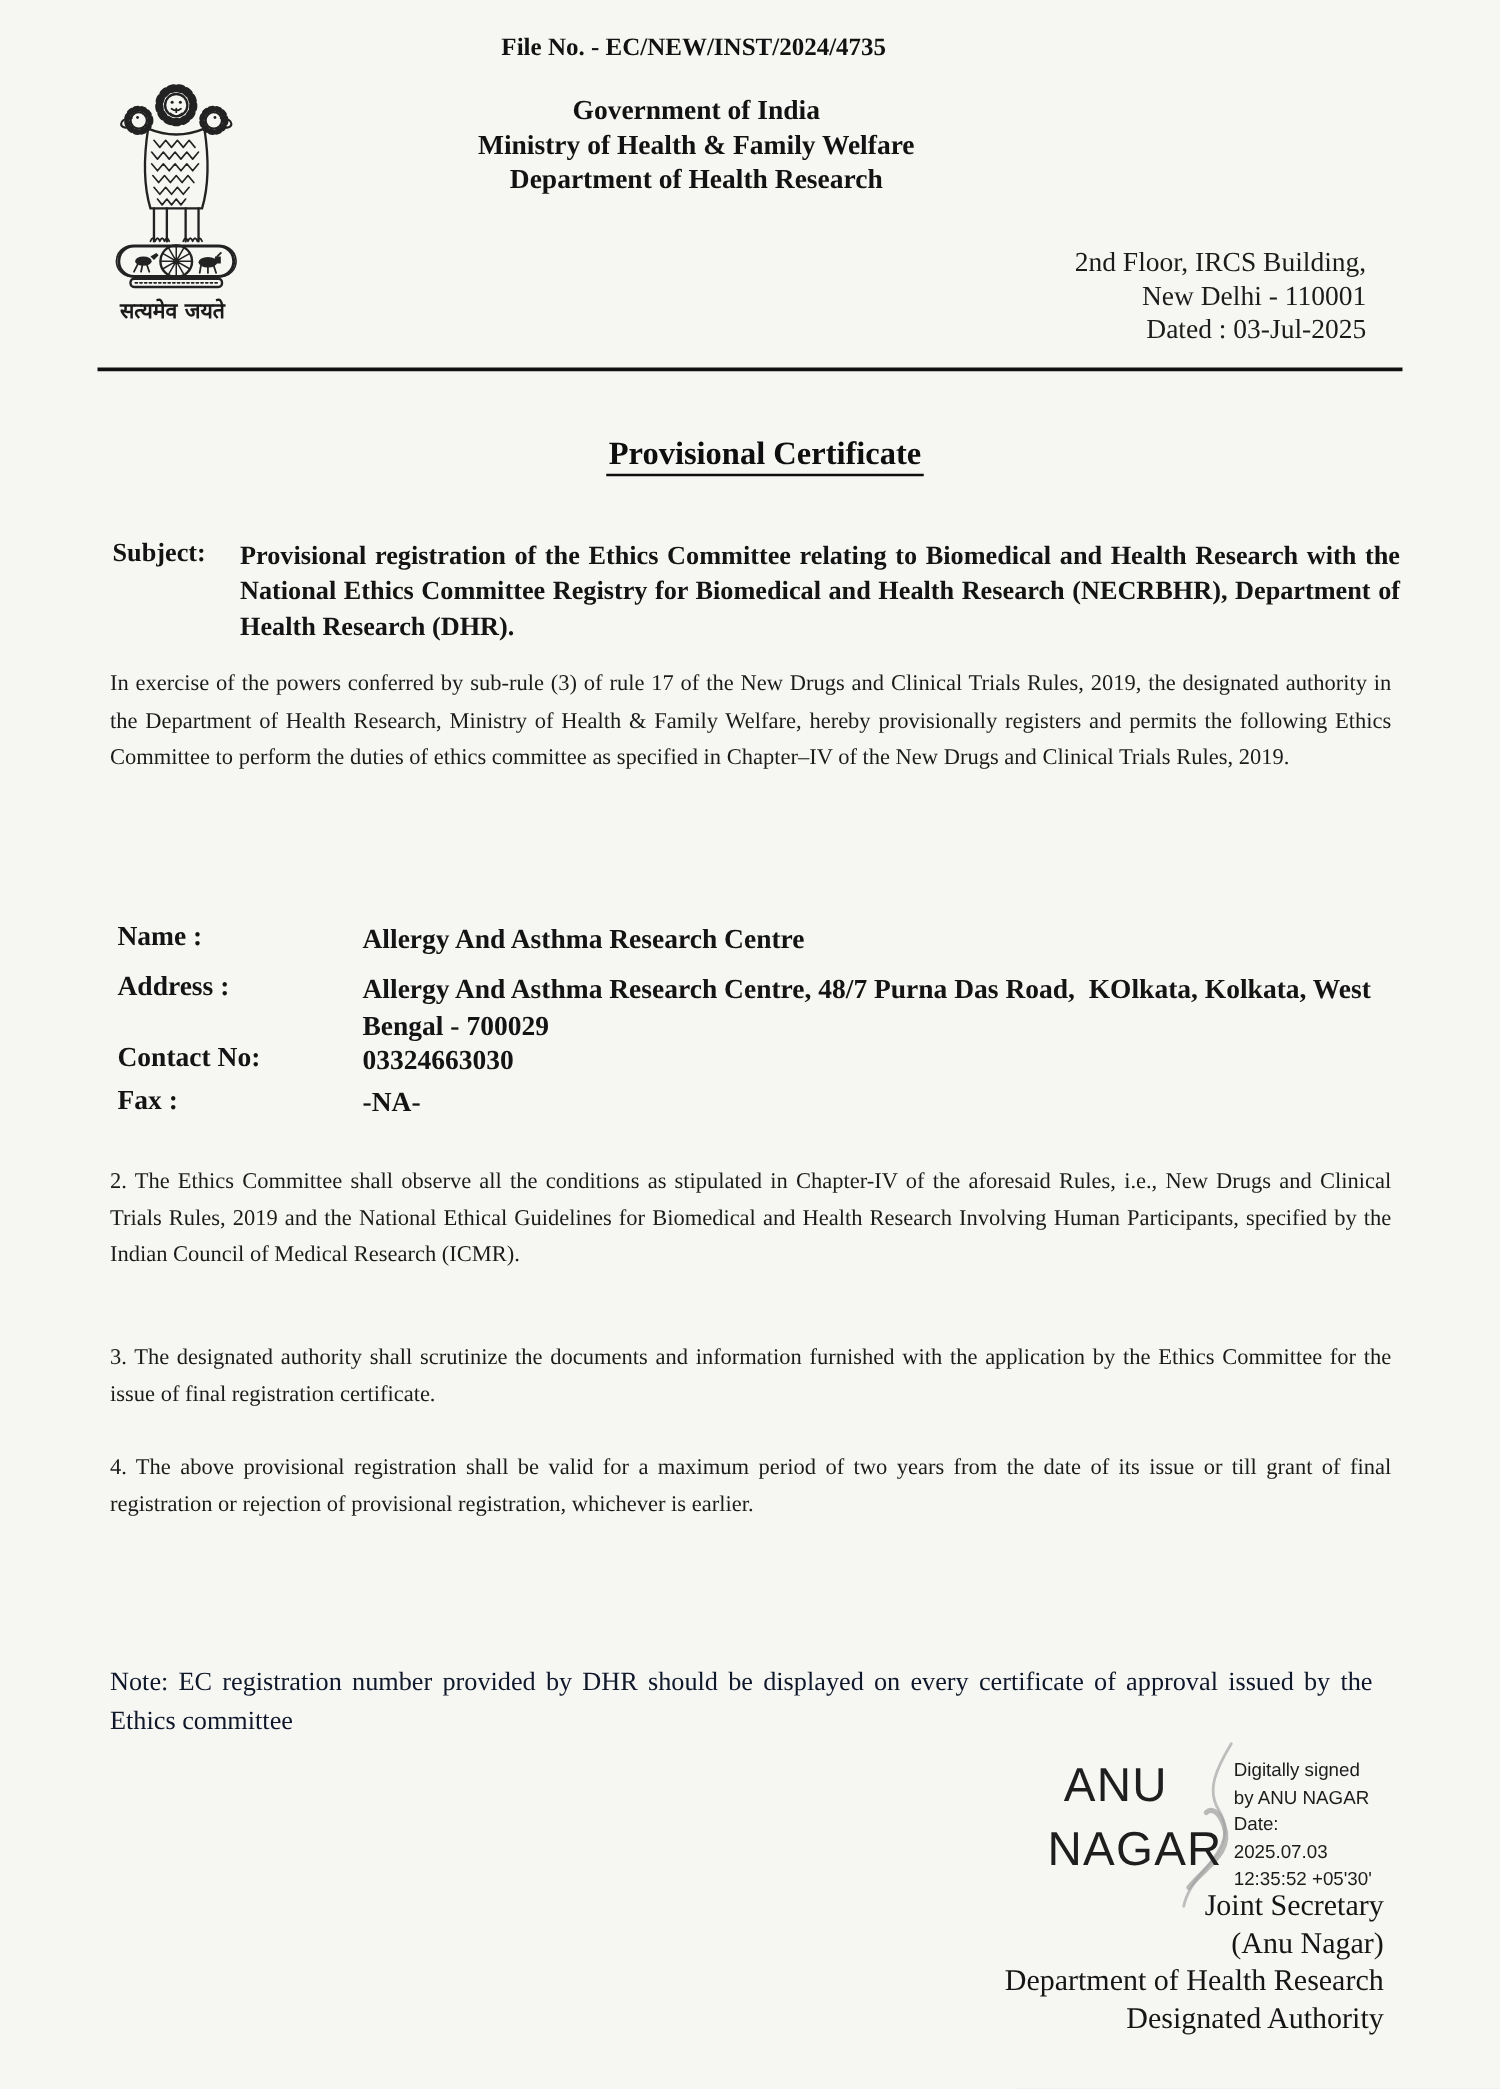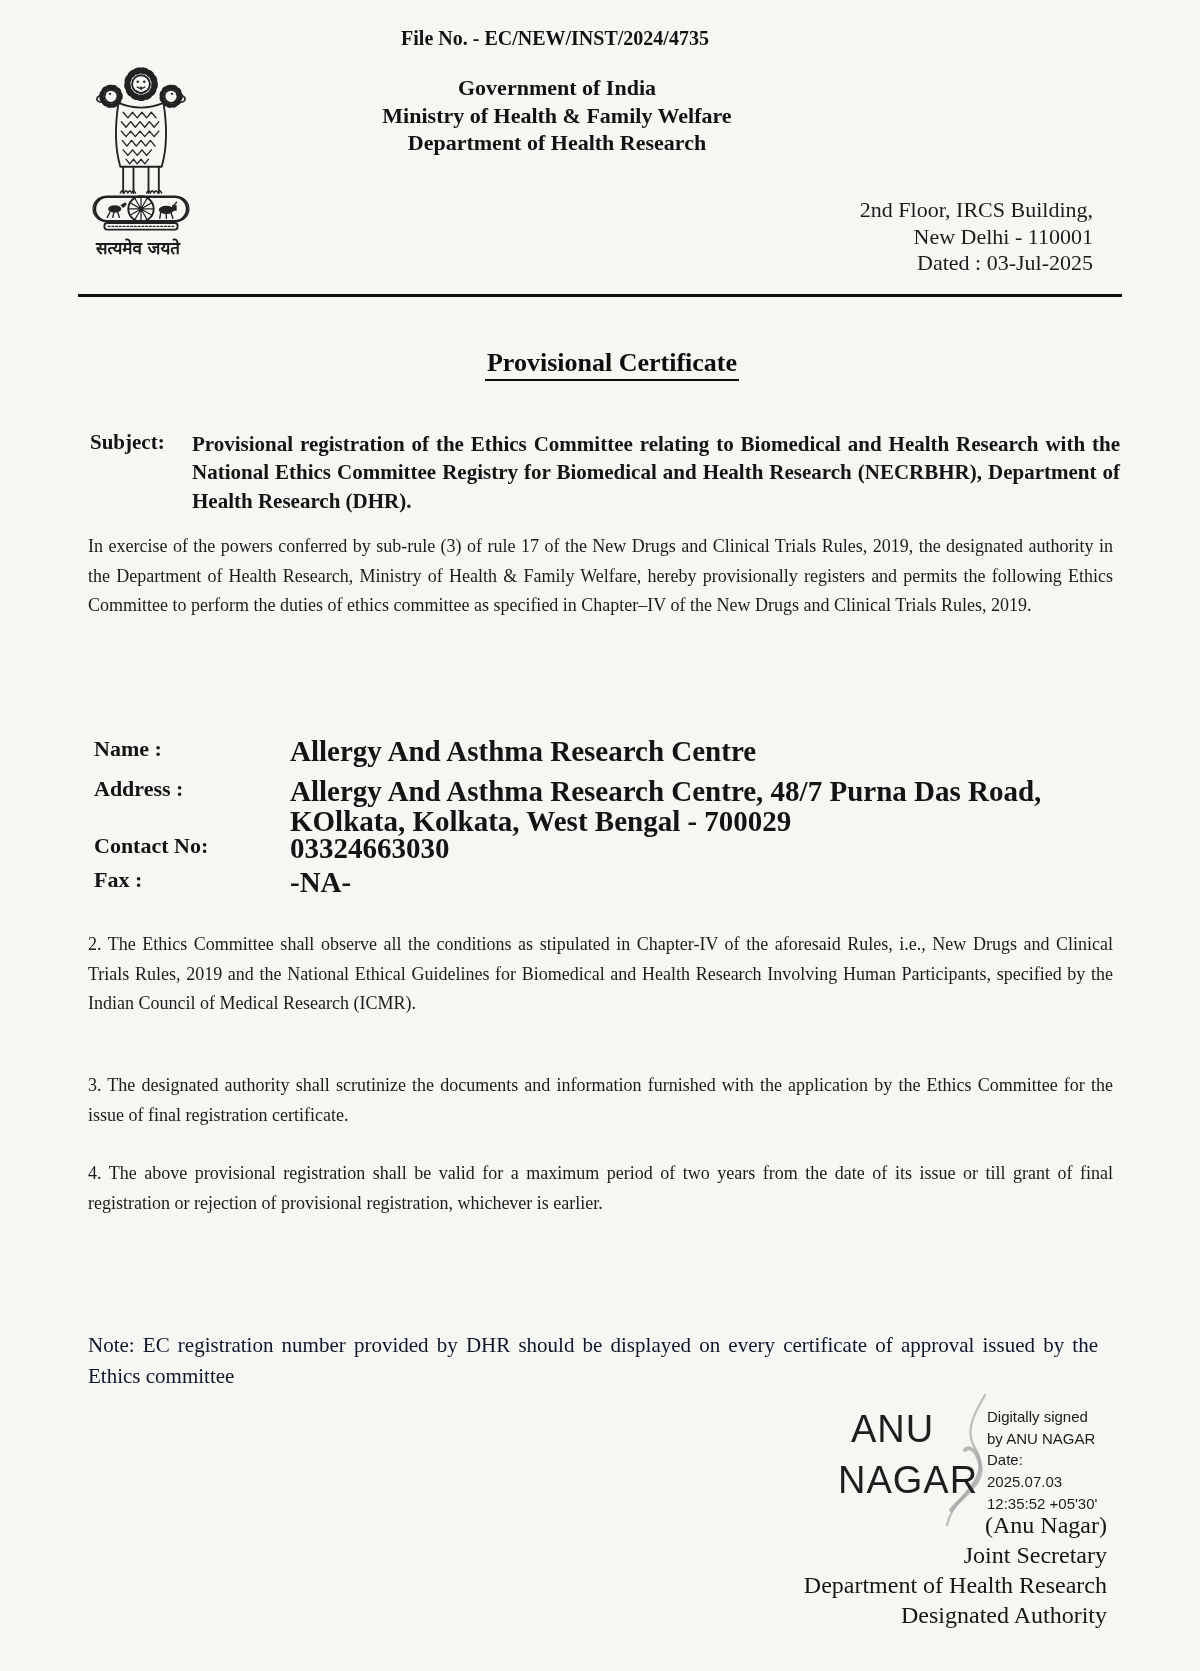--- a/index.html
+++ b/index.html
@@ -55,21 +55,21 @@
     font-size:18px;line-height:29.6px;color:#1b1b1b;
     text-align:justify;
   }
   .field-row{left:0;width:1200px;}
   .field-label{
     position:absolute;left:94px;width:190px;
     font-size:22px;font-weight:bold;color:#141414;
   }
   .field-value{
     position:absolute;left:290px;width:823px;
-    font-size:29px;font-weight:bold;line-height:30px;color:#141414;
+    font-size:22px;font-weight:bold;line-height:30px;color:#141414;
     white-space:pre-wrap;
   }
   .note{
     left:88px;top:1330px;width:1010px;
     font-size:21px;line-height:31px;color:#0f172a;
     text-align:justify;
   }
   .stamp-name{
     left:838px;top:1404px;
     font-family:"Liberation Sans", sans-serif;
@@ -211,19 +211,19 @@
 
   <div class="abs digital-details">
     <div>Digitally signed</div>
     <div>by ANU NAGAR</div>
     <div>Date:</div>
     <div>2025.07.03</div>
     <div>12:35:52 +05'30'</div>
   </div>
 
   <div class="abs signer-block">
+    <div>Joint Secretary</div>
     <div>(Anu Nagar)</div>
-    <div>Joint Secretary</div>
     <div>Department of Health Research</div>
     <div>Designated Authority</div>
   </div>
 
 </div>
 
 </body></html>

